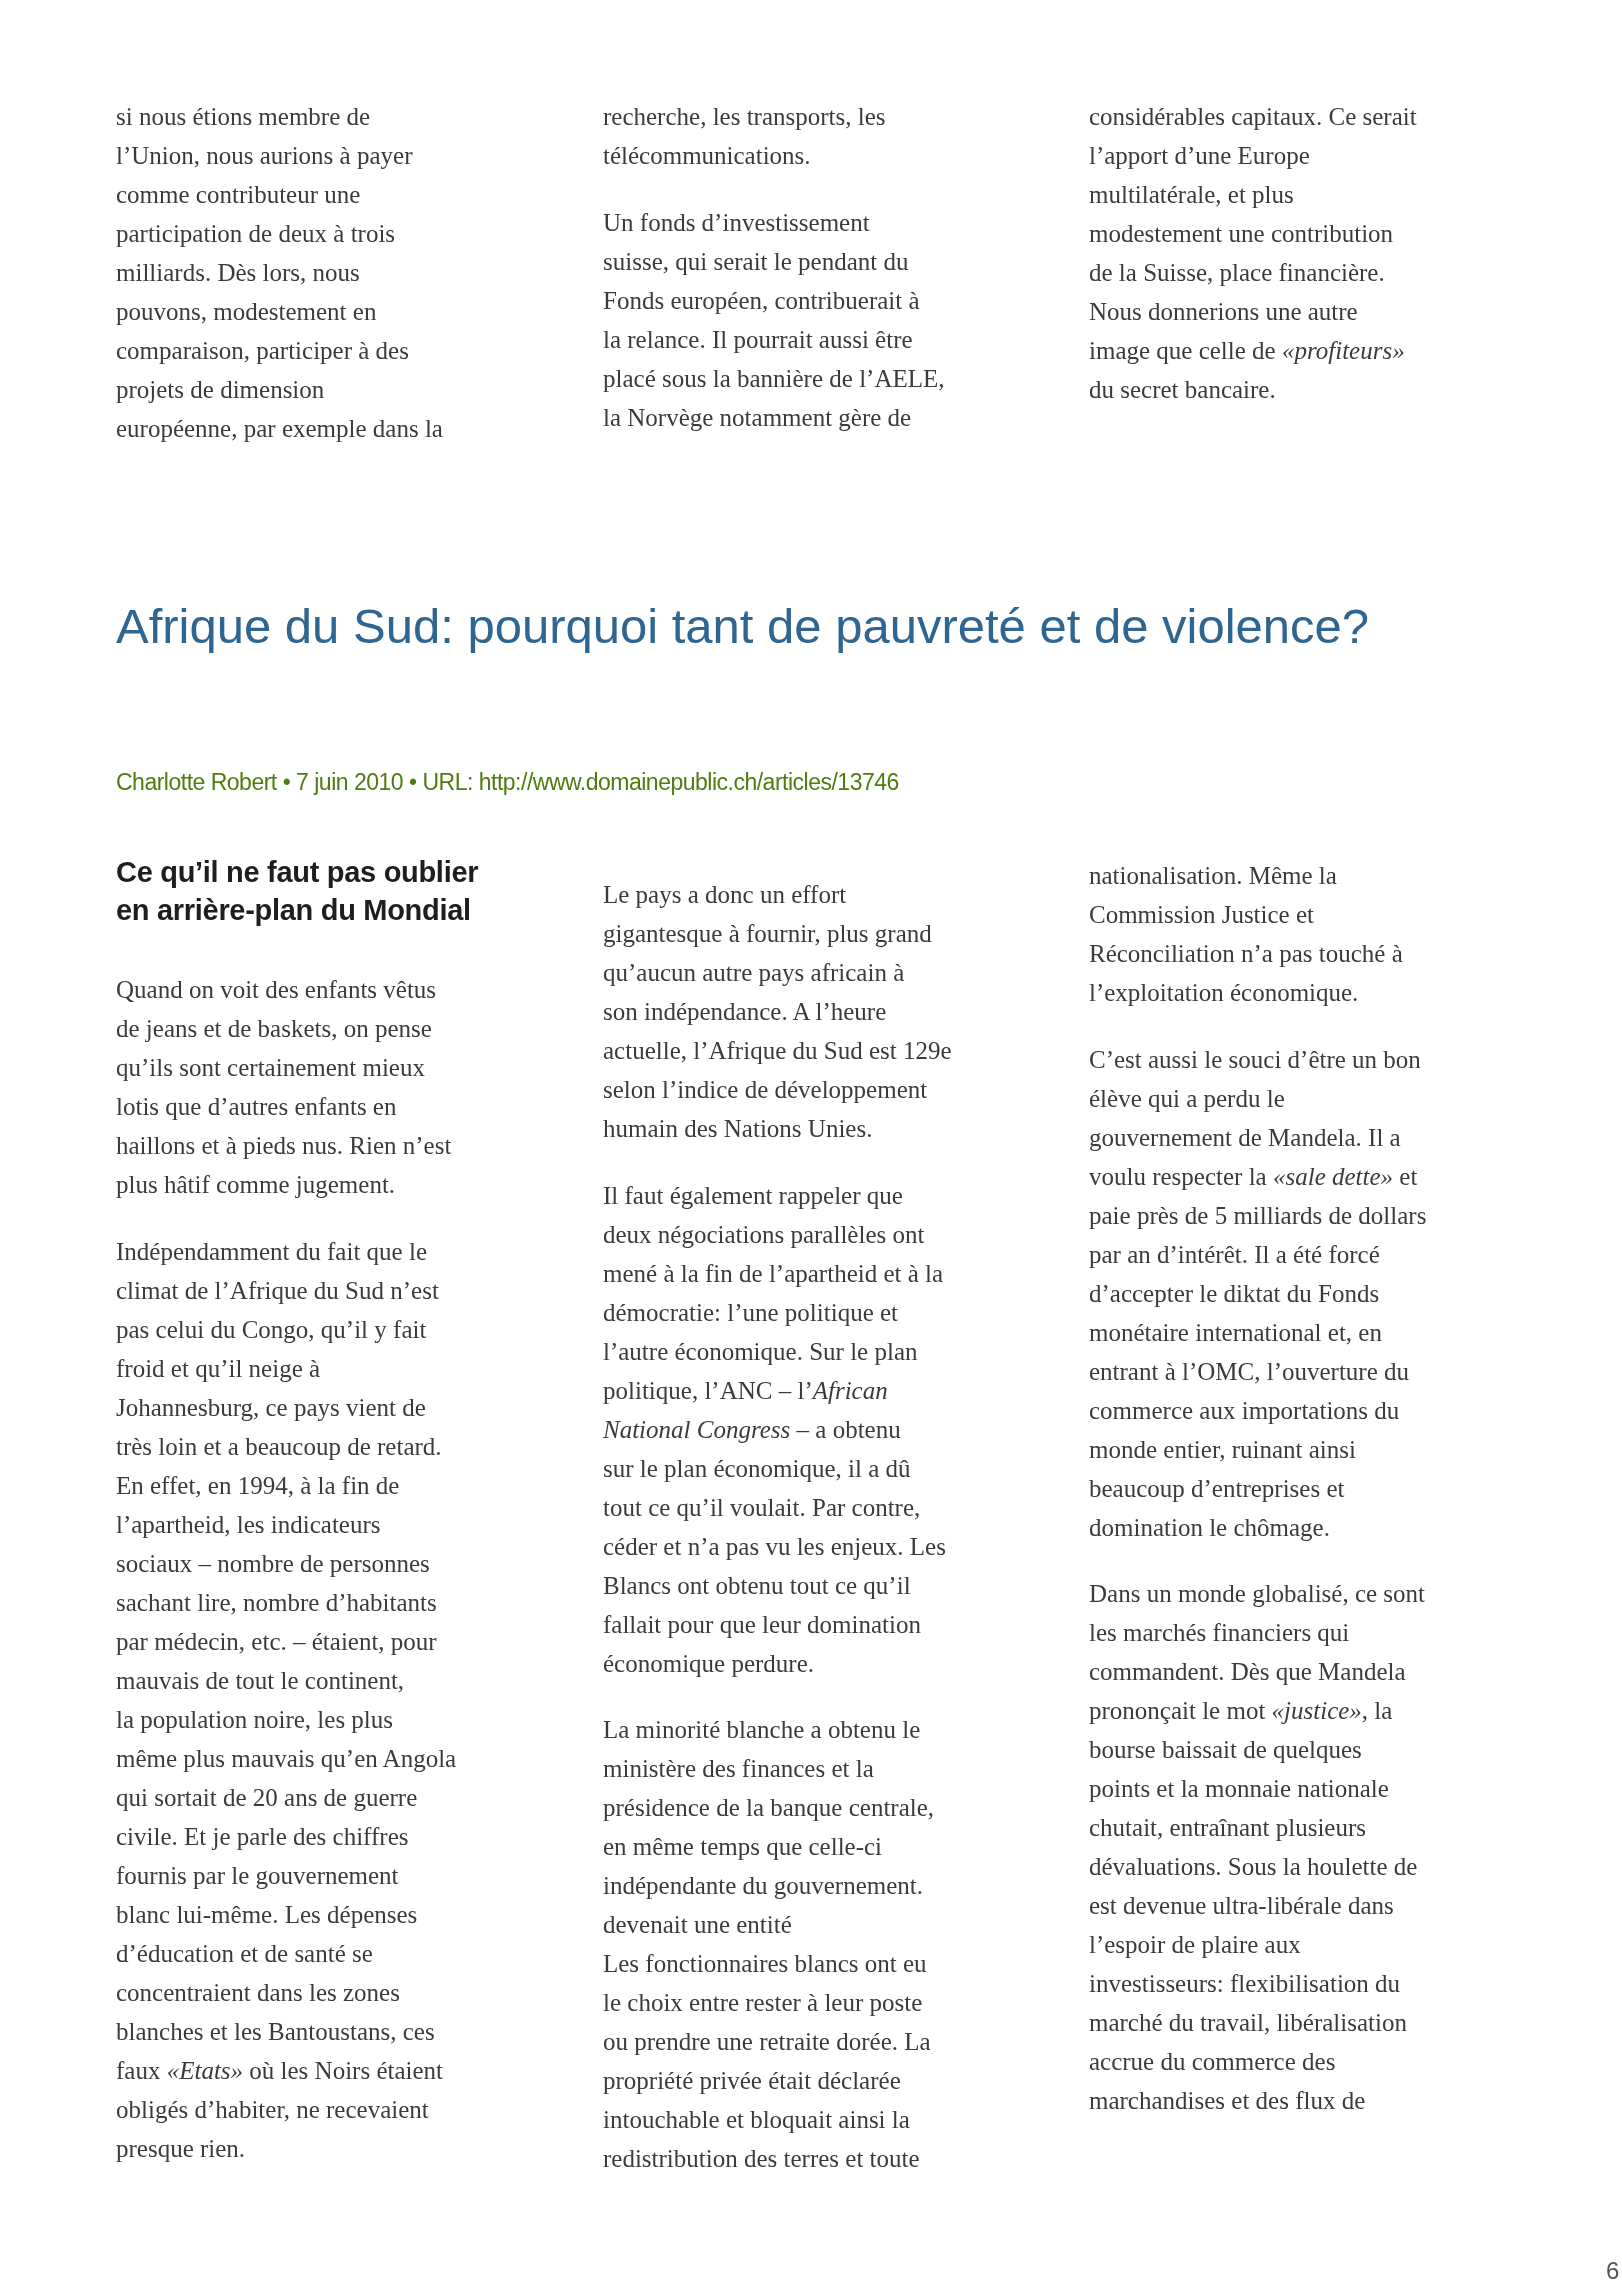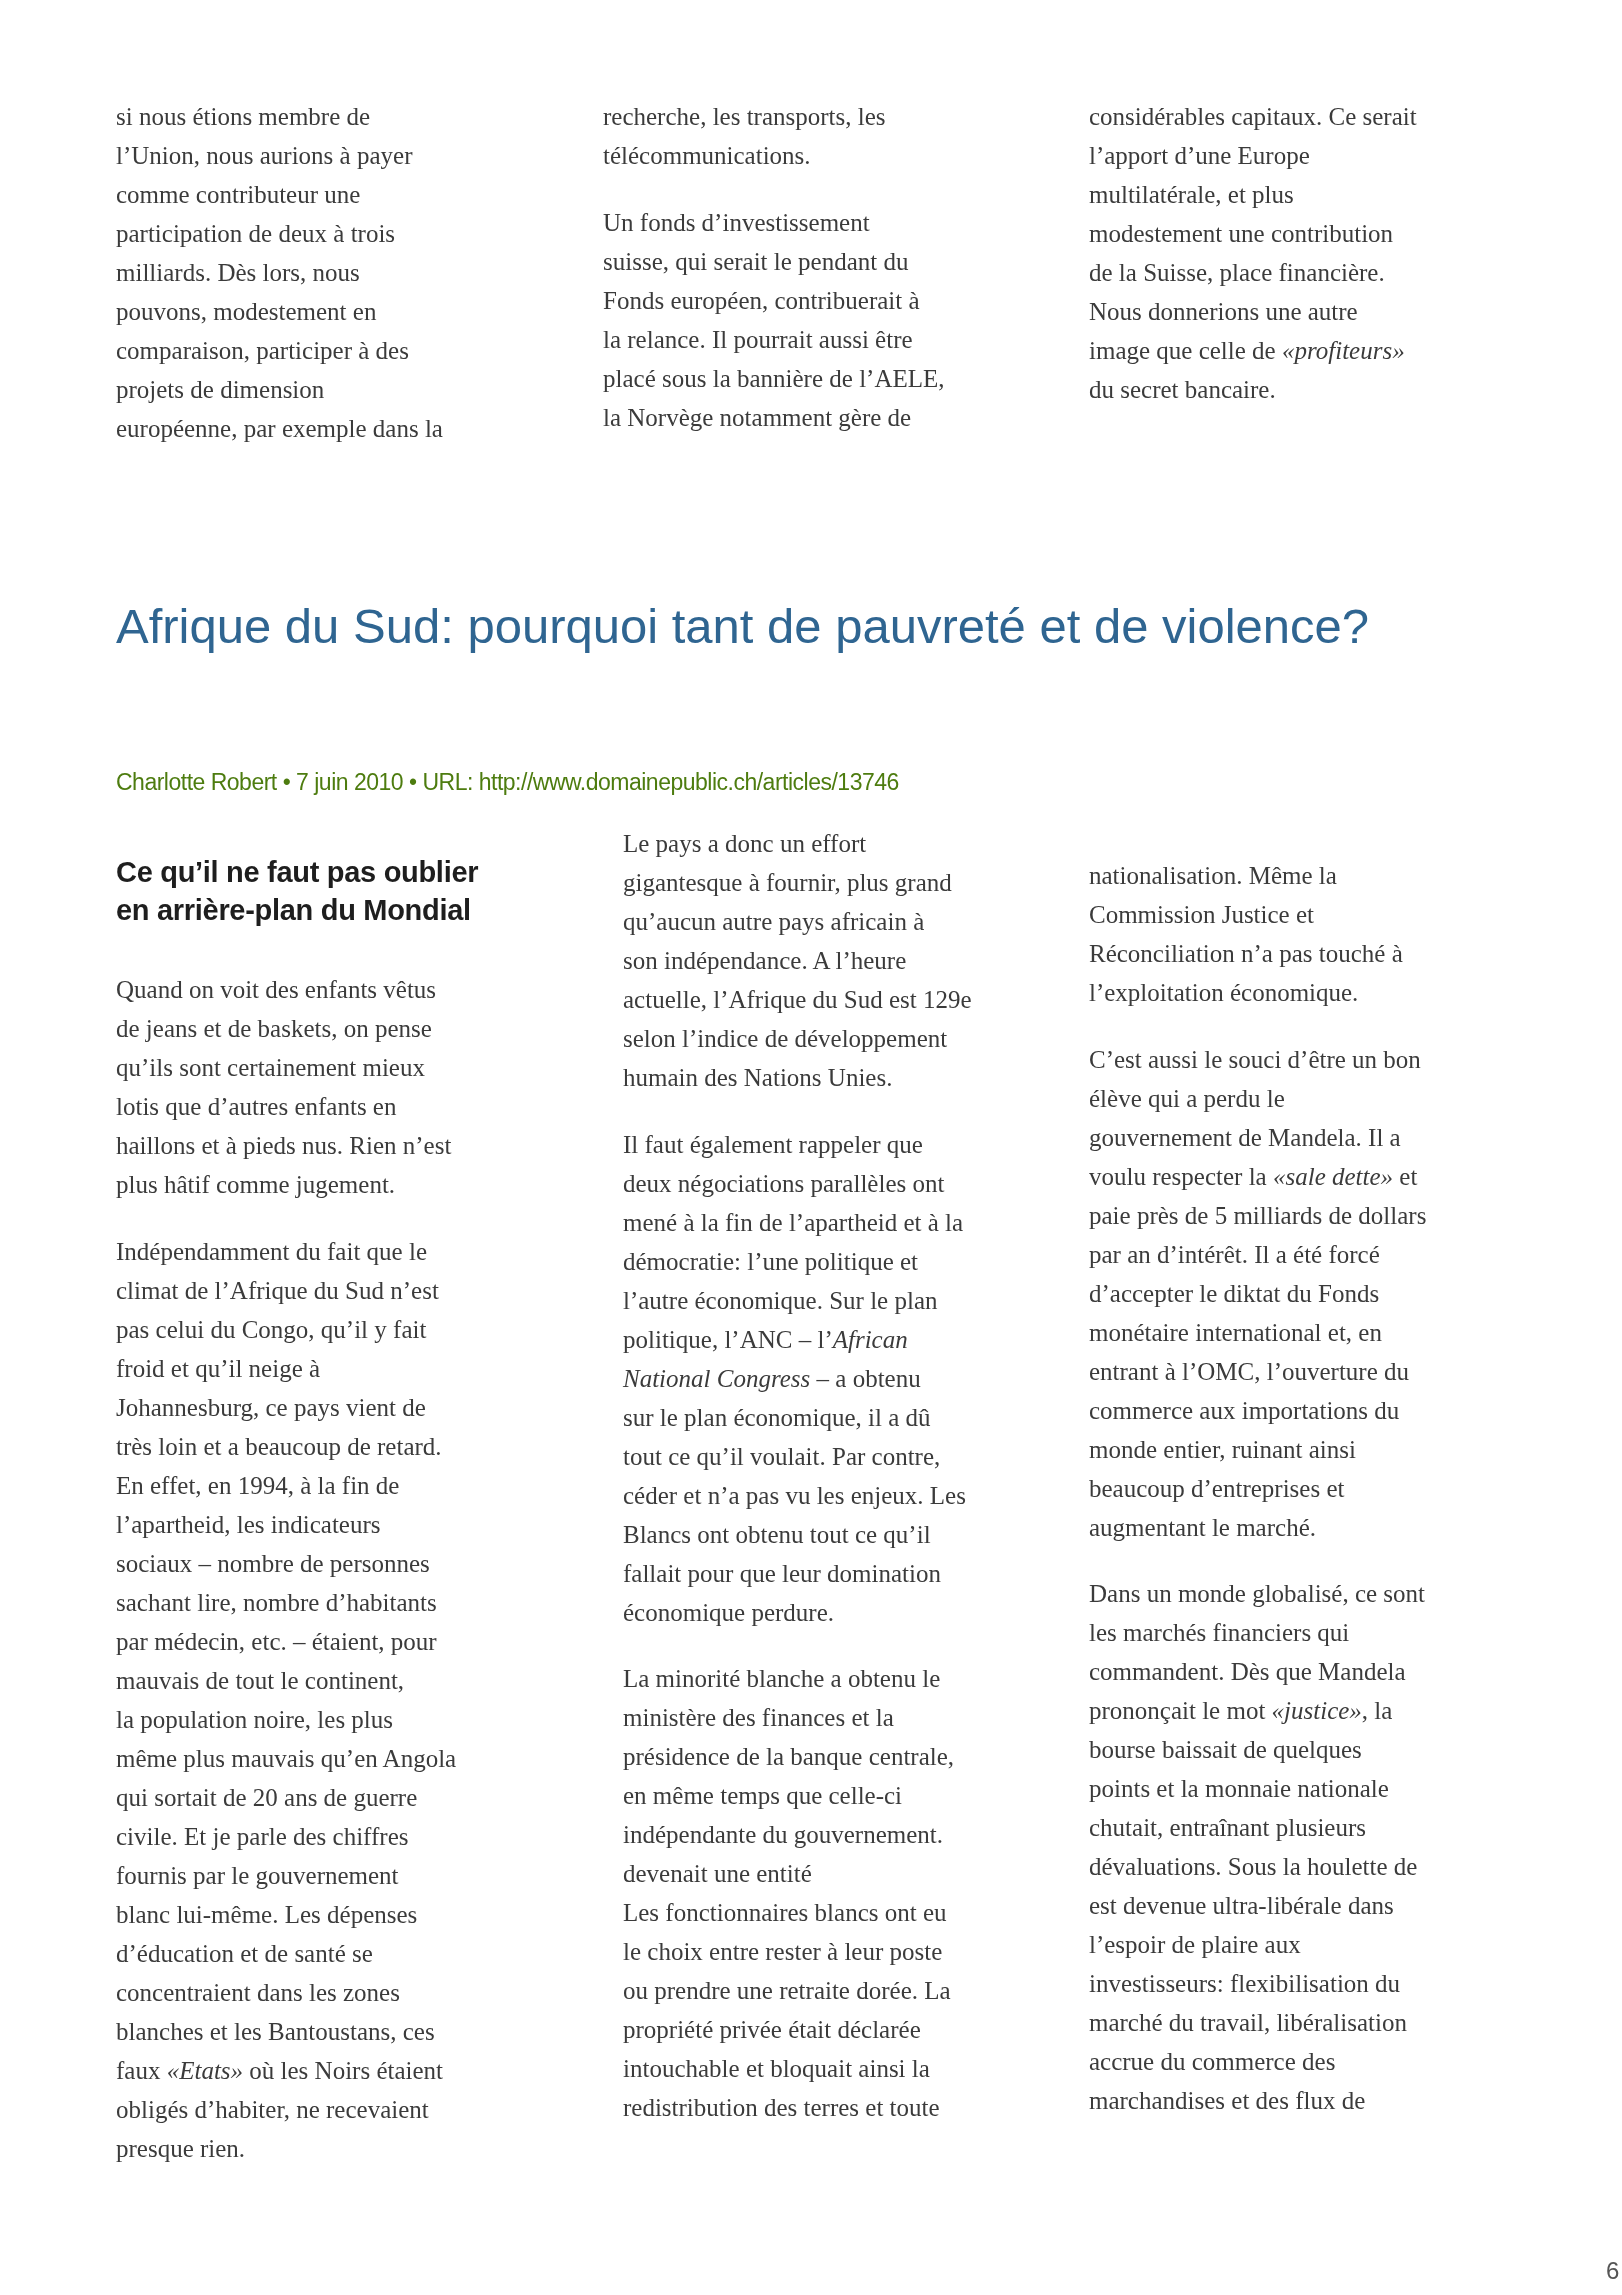--- a/index.html
+++ b/index.html
@@ -10,21 +10,21 @@
   .line { display: block; white-space: nowrap; }
   em { font-style: italic; }
   #top-c1 { left: 116px; top: 97px; }
   #top-c2 { left: 603px; top: 97px; }
   #top-c3 { left: 1089px; top: 97px; }
   .title { position: absolute; left: 116px; top: 584px; width: 1379px; font-family: "Liberation Sans", sans-serif; font-size: 49px; line-height: 84px; color: #2f6591; margin: 0; font-weight: normal; }
   .byline { position: absolute; left: 116px; top: 769px; font-family: "Liberation Sans", sans-serif; font-size: 23px; color: #4d7c0f; letter-spacing: -0.5px; white-space: nowrap; }
   .subhead { font-family: "Liberation Sans", sans-serif; font-size: 29px; line-height: 38px; color: #1e1e1e; font-weight: bold; margin: 0 0 41px 0; letter-spacing: -0.3px; }
   #art-c1 { left: 116px; top: 853px; }
   #art-c1 .subhead { margin-top: 0; }
-  #art-c2 { left: 603px; top: 824px; margin-left: 20px; }
+  #art-c2 { left: 603px; top: 875px; }
   #art-c3 { left: 1089px; top: 856px; }
   .page-number { position: absolute; left: 1606px; top: 2257px; font-family: "Liberation Sans", sans-serif; font-size: 24px; color: #555; }
 </style>
 </head>
 <body style="background: rgb(255, 255, 255);">
 
 <div class="col" id="top-c1">
   <p>
       <span class="line">si nous étions membre de</span>
       <span class="line">l’Union, nous aurions à payer</span>
@@ -162,21 +162,21 @@
       <span class="line">gouvernement de Mandela. Il a</span>
     <span class="line"><span>voulu respecter la </span><em>«sale dette»</em><span> et</span></span>
     <span class="line">paie près de 5 milliards de dollars</span>
       <span class="line">par an d’intérêt. Il a été forcé</span>
       <span class="line">d’accepter le diktat du Fonds</span>
       <span class="line">monétaire international et, en</span>
       <span class="line">entrant à l’OMC, l’ouverture du</span>
       <span class="line">commerce aux importations du</span>
       <span class="line">monde entier, ruinant ainsi</span>
       <span class="line">beaucoup d’entreprises et</span>
-      <span class="line">augmentant le marché.</span>
+      <span class="line">domination le chômage.</span>
   </p>
   <p>
     <span class="line">Dans un monde globalisé, ce sont</span>
       <span class="line">les marchés financiers qui</span>
       <span class="line">commandent. Dès que Mandela</span>
     <span class="line"><span>prononçait le mot </span><em>«justice»</em><span>, la</span></span>
     <span class="line">bourse baissait de quelques</span>
       <span class="line">points et la monnaie nationale</span>
       <span class="line">chutait, entraînant plusieurs</span>
       <span class="line">dévaluations. Sous la houlette de</span>

